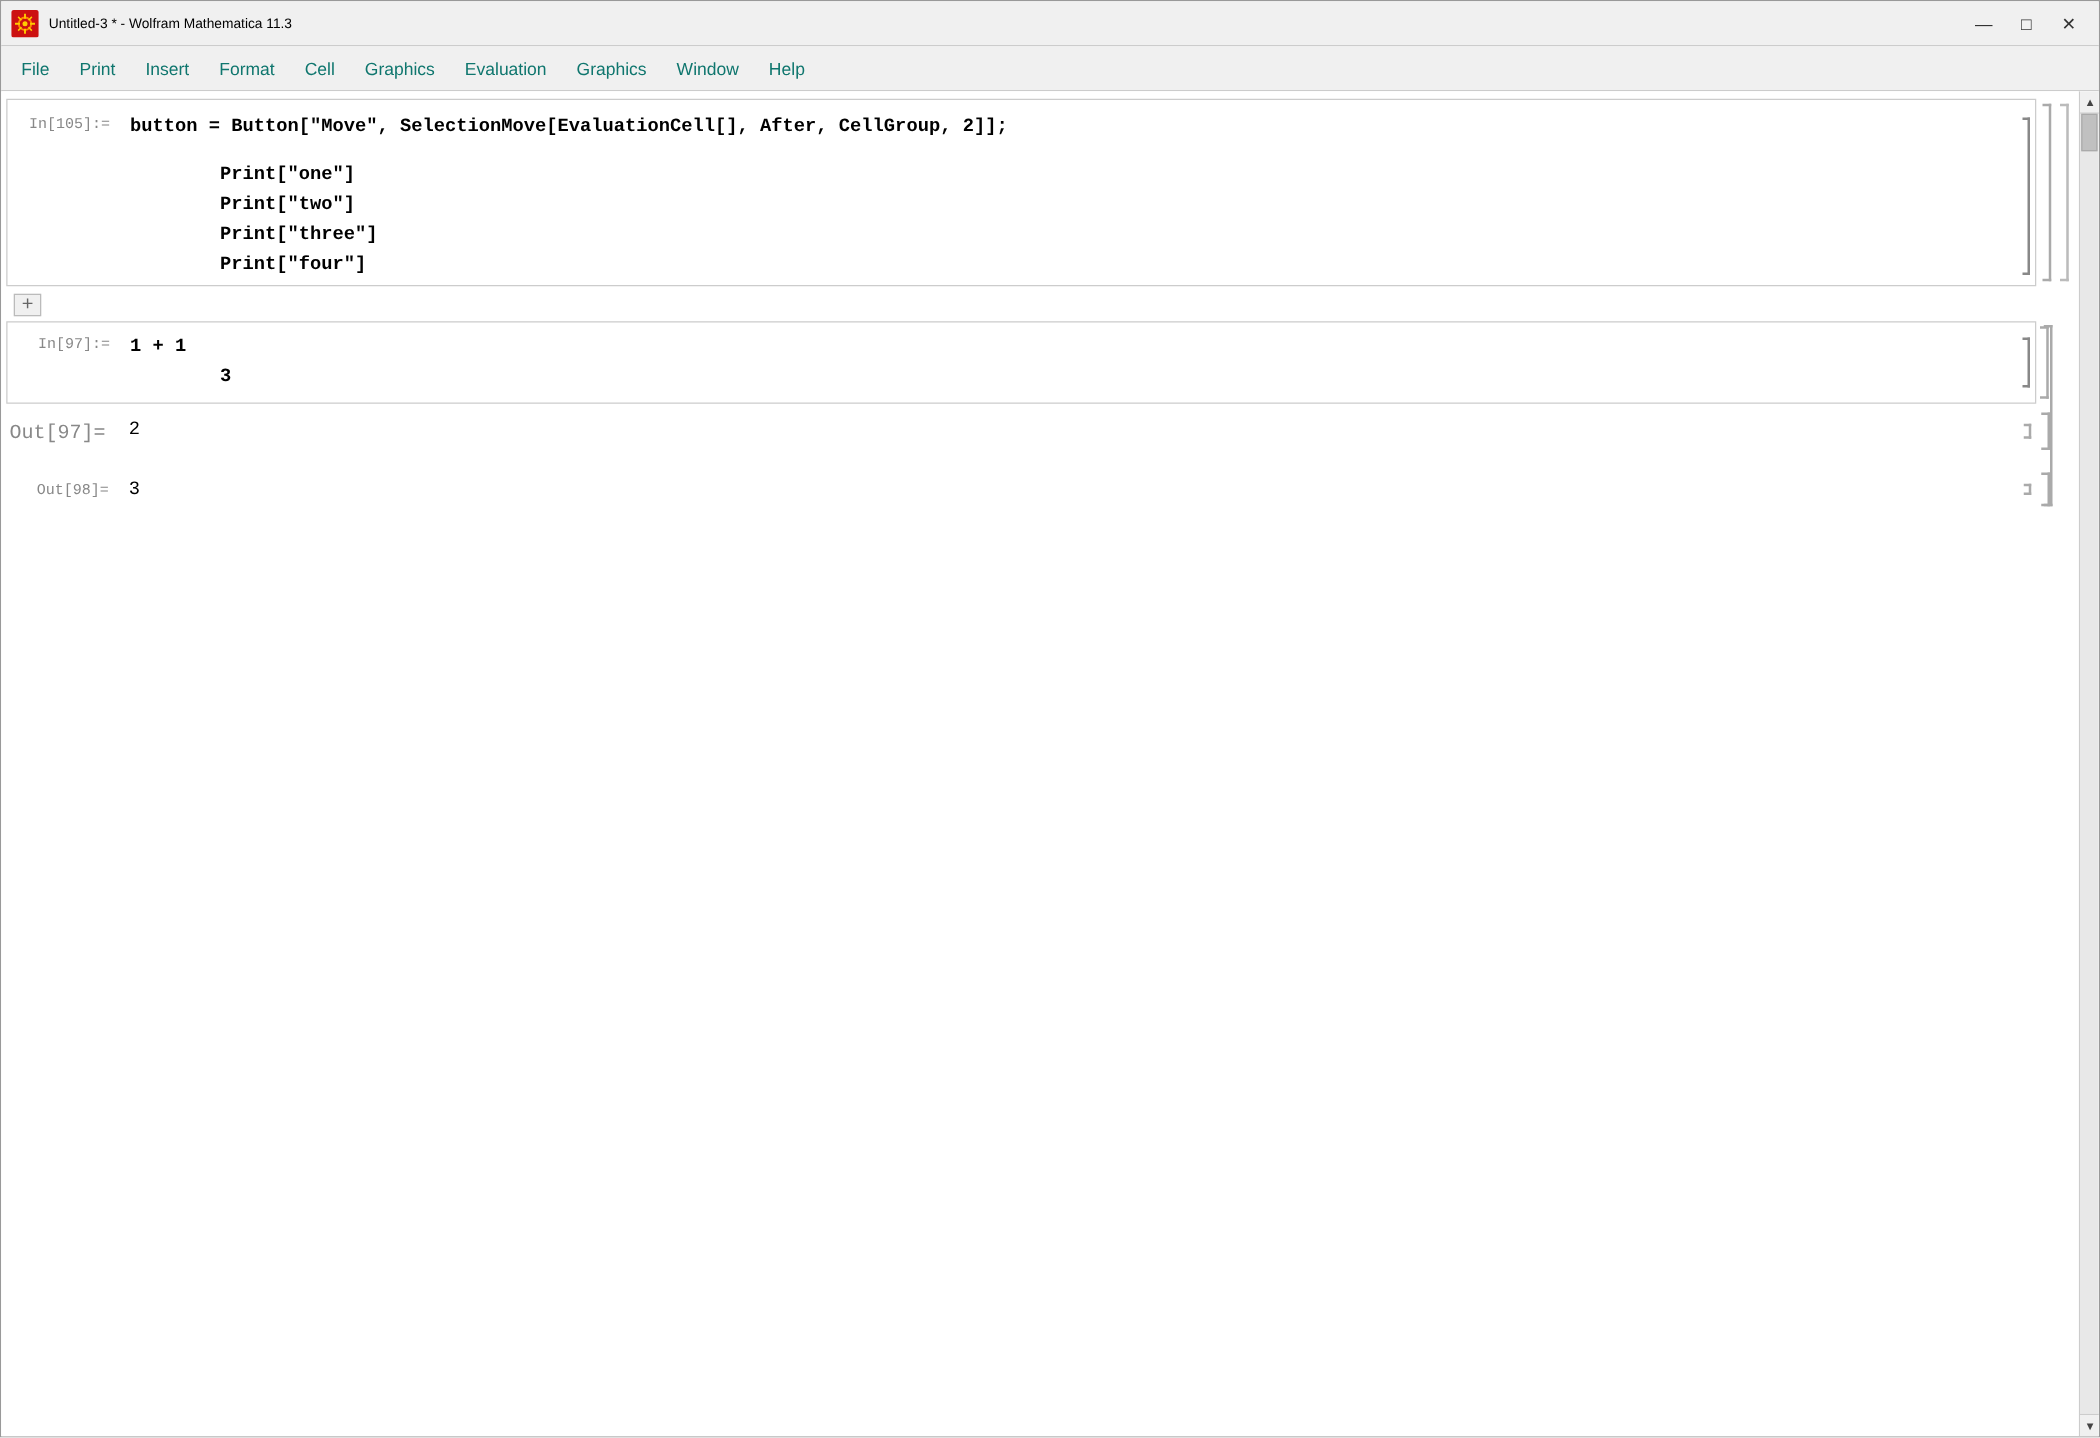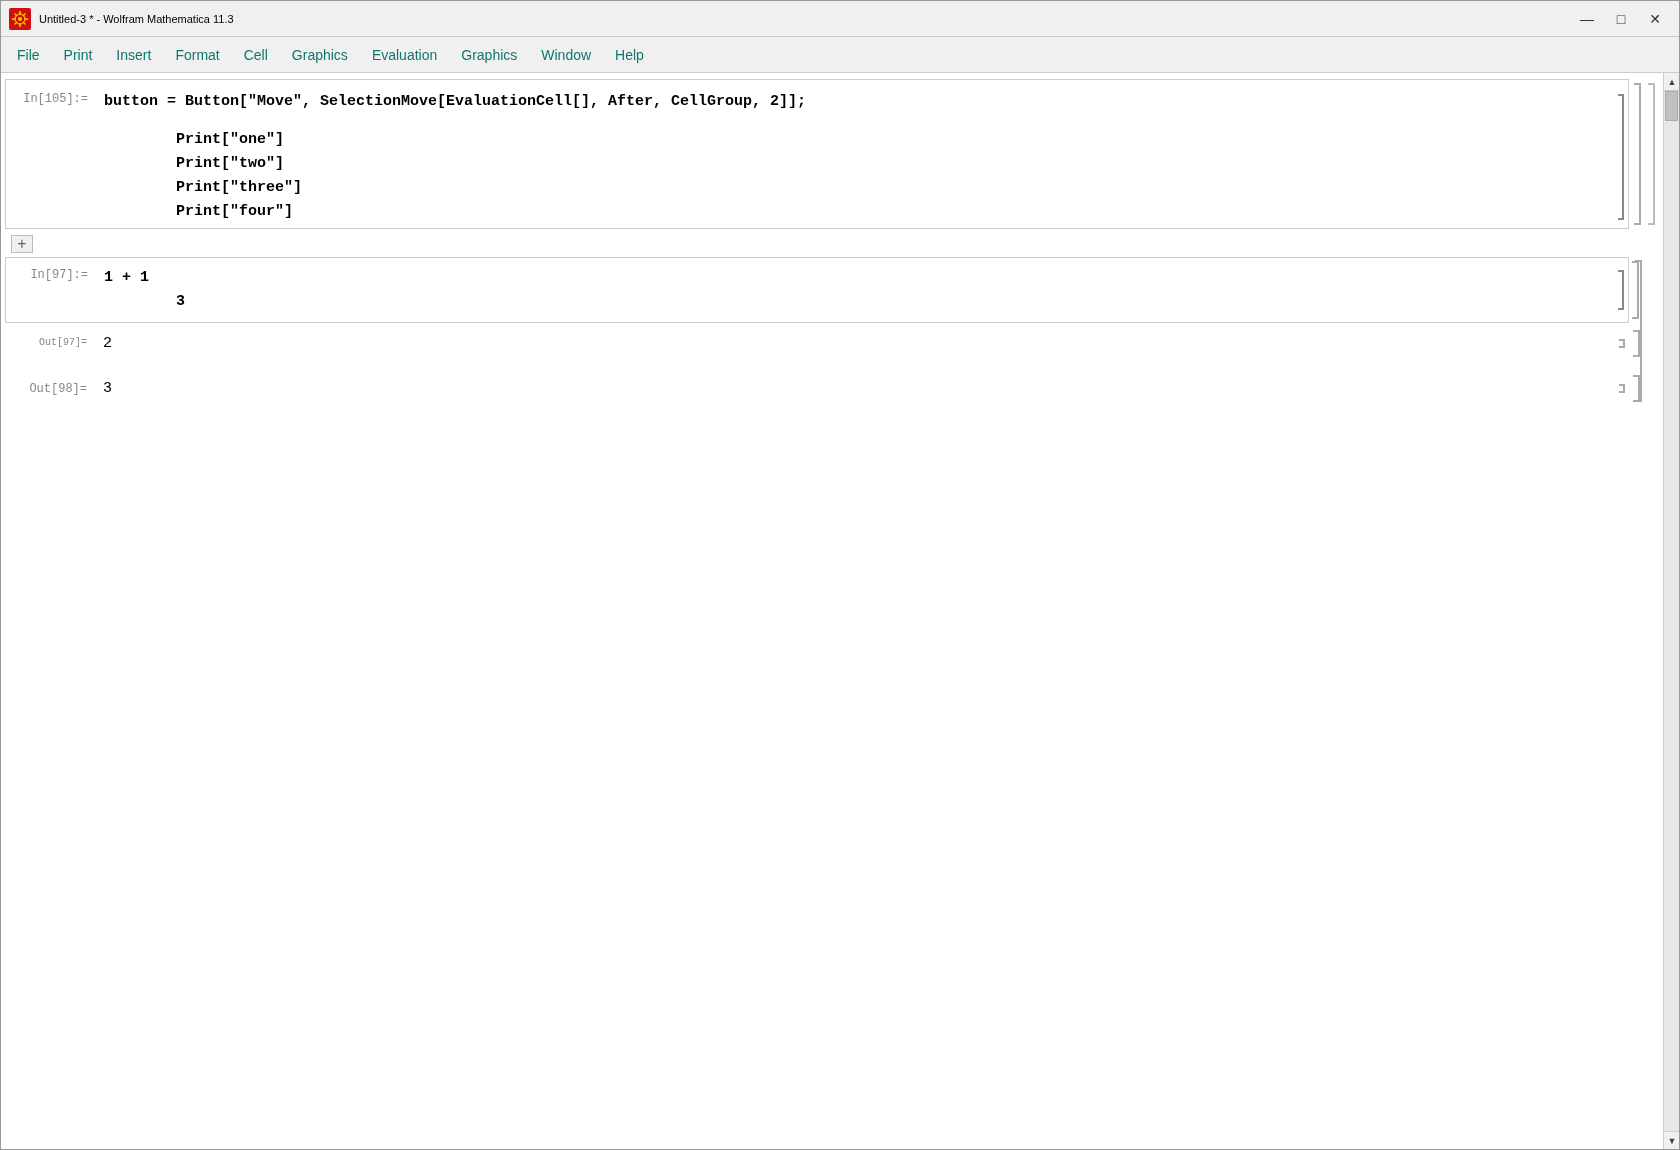--- a/index.html
+++ b/index.html
@@ -263,21 +263,21 @@
           </div>
         </div>
 
         <div style="margin-bottom:4px; position:relative;">
           <div style="position:absolute; right:-14px; top:0; bottom:0; width:12px;">
             <div style="position:absolute; right:3px; top:3px; bottom:3px; width:2px; background:#aaa;"></div>
             <div style="position:absolute; right:3px; top:3px; width:7px; height:2px; background:#aaa;"></div>
             <div style="position:absolute; right:3px; bottom:3px; width:7px; height:2px; background:#aaa;"></div>
           </div>
           <div style="display:flex; align-items:flex-start; padding: 8px 0;">
-            <div style="min-width:90px; text-align:right; padding-right:8px; font-family:'Courier New',monospace; font-size:10px; color:#888; flex-shrink:0; padding-top:2px;">Out[97]=</div>
+            <div style="min-width:90px; text-align:center; padding-right:8px; font-family:'Courier New',monospace; font-size:16px; color:#888; flex-shrink:0; padding-top:2px;">Out[97]=</div>
             <div style="flex:1; font-family:'Courier New',monospace; font-size:15px; color:#000; padding: 0 8px;">2</div>
             <div style="width:10px; position:relative; align-self:stretch; flex-shrink:0; margin-right:2px;">
               <div style="position:absolute; right:2px; top:4px; bottom:4px; width:2px; background:#aaa;"></div>
               <div style="position:absolute; right:2px; top:4px; width:6px; height:2px; background:#aaa;"></div>
               <div style="position:absolute; right:2px; bottom:4px; width:6px; height:2px; background:#aaa;"></div>
             </div>
           </div>
         </div>
 
         <div style="height:8px;"></div>

